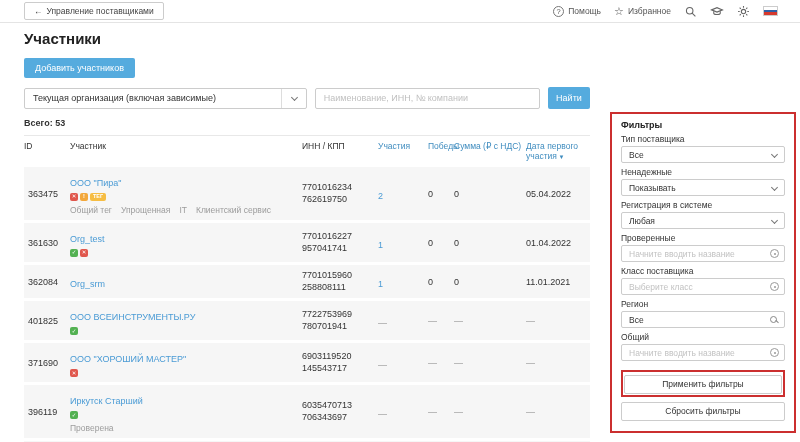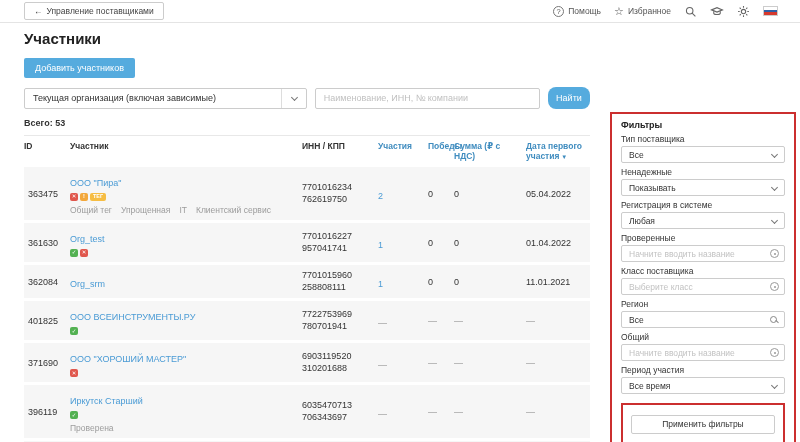--- a/index.html
+++ b/index.html
@@ -27,25 +27,25 @@
   .bigselect { position:relative; width:328px; height:21px; border:1px solid #ccc; border-radius:2px;
     display:flex; align-items:center; padding:0 32px 0 8px; font-size:9px; color:#333; cursor:pointer; background:#fff; }
   .bigselect .sep { position:absolute; right:24px; top:0; bottom:0; width:1px; background:#ddd; }
   .chev { width:5px; height:5px; border-right:1.4px solid #777; border-bottom:1.4px solid #777;
     transform:rotate(45deg); display:inline-block; }
   .bigselect .chev { position:absolute; right:9px; top:6px; }
   .search-input { width:264px; height:21px; border:1px solid #ccc; border-radius:2px;
     font-size:9px; padding:0 8px; color:#333; outline:none; }
   .search-input::placeholder { color:#c0c0c0; }
   .find-btn { width:50px; height:22px; background:#55abde; color:#fff; border:none;
-    border-radius:8px; font-size:9px; cursor:pointer; }
+    border-radius:2px; font-size:9px; cursor:pointer; }
   .total { margin-top:9px; font-size:9px; font-weight:bold; }
 
   .thead { display:flex; margin-top:7px; border-top:1px solid #e8e8e8; padding:5px 0 6px; align-items:flex-start; }
-  .thead .th { font-size:8.5px; font-weight:bold; color:#333; }
+  .thead .th { font-size:8.5px; font-weight:normal; color:#333; }
   .thead .th.sortable { color:#3f8cbf; cursor:pointer; }
   .sort-arrow { font-size:6px; color:#3f8cbf; }
   .tcell, .th { padding-right:4px; }
   .c-id{width:46px; flex:none;} .c-name{flex:1; min-width:0;}
   .c-inn{width:76px; flex:none;} .c-part{width:50px; flex:none;}
   .c-wins{width:26px; flex:none;} .c-sum{width:72px; flex:none;}
   .c-date{width:64px; flex:none;}
   .trow { display:flex; align-items:center; background:#f6f6f6; margin-bottom:3px; padding:5px 0; }
   .trow .c-id { padding-left:4px; font-size:9px; }
   .plink { color:#4a9bd5; font-size:9px; text-decoration:none; cursor:pointer; }
@@ -72,21 +72,21 @@
   .fcontrol input::placeholder { color:#c2c2c2; }
   .fcontrol .chev { position:absolute; right:7px; top:5px; }
   .circle-icon { position:absolute; right:5px; top:3px; width:9px; height:9px;
     border:1px solid #9a9a9a; border-radius:50%; }
   .circle-icon::after { content:""; position:absolute; left:2.5px; top:2.5px; width:2.5px; height:2.5px;
     background:#9a9a9a; border-radius:50%; }
   .mini-search { position:absolute; right:7px; top:3.5px; width:7px; height:7px;
     border:1.2px solid #888; border-radius:50%; }
   .mini-search::after { content:""; position:absolute; width:4px; height:1.2px; background:#888;
     transform:rotate(45deg); right:-3px; bottom:-1px; }
-  .apply-wrap { border:2px solid #cb2f2f; margin-top:9px; padding:8px; }
+  .apply-wrap { border:2px solid #cb2f2f; margin-top:9px; padding:1px; }
   .fbtn { width:100%; height:19px; background:#fff; border:1px solid #ccc; border-radius:2px;
     font-size:8.5px; color:#333; cursor:pointer; }
   .reset-btn { margin-top:5px; }
 </style>
 </head>
 <body>
 
 <div class="topbar">
   <button class="back-btn">
     <span>←</span>
@@ -215,21 +215,21 @@
         <div class="tcell c-sum dash">—</div>
         <div class="tcell c-date dash">—</div>
       </div>
       <div class="trow">
         <div class="tcell c-id">371690</div>
         <div class="tcell c-name"><a class="plink">ООО "ХОРОШИЙ МАСТЕР"</a><div class="badges">
             <span class="badge badge-red">✕</span>
           </div></div>
         <div class="tcell c-inn">
           <div class="inn-line">6903119520</div>
-          <div class="inn-line">310201688</div>
+          <div class="inn-line">145543717</div>
         </div>
         <div class="tcell c-part"><span class="dash">—</span></div>
         <div class="tcell c-wins dash">—</div>
         <div class="tcell c-sum dash">—</div>
         <div class="tcell c-date dash">—</div>
       </div>
       <div class="trow">
         <div class="tcell c-id">396119</div>
         <div class="tcell c-name"><a class="plink">Иркутск Старший</a><div class="badges">
             <span class="badge badge-green">✓</span>
@@ -292,27 +292,20 @@
         <div class="fcontrol">
           <input value="Все" style="">
           <span class="mini-search"></span>
         </div>
       </div>
       <div class="ffield">
         <div class="flabel">Общий</div>
         <div class="fcontrol">
           <input placeholder="Начните вводить название" style="">
           <span class="circle-icon"></span>
-        </div>
-      </div>
-      <div class="ffield">
-        <div class="flabel">Период участия</div>
-        <div class="fcontrol">
-          <span class="val">Все время</span>
-          <span class="chev"></span>
         </div>
       </div>
     </div>
   <div class="apply-wrap">
     <button class="fbtn">Применить фильтры</button>
   </div>
   <button class="fbtn reset-btn">Сбросить фильтры</button>
 </div>
 
 </body></html>

